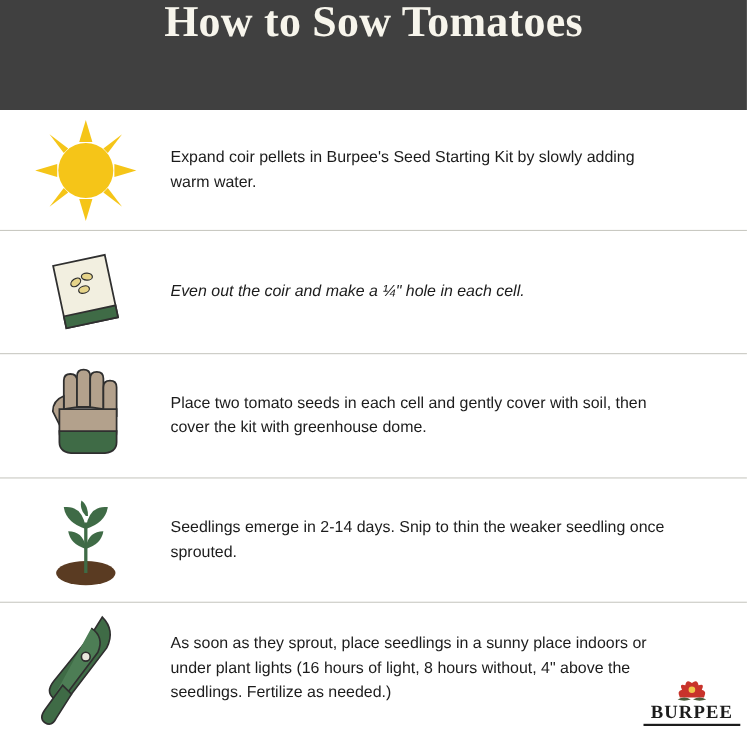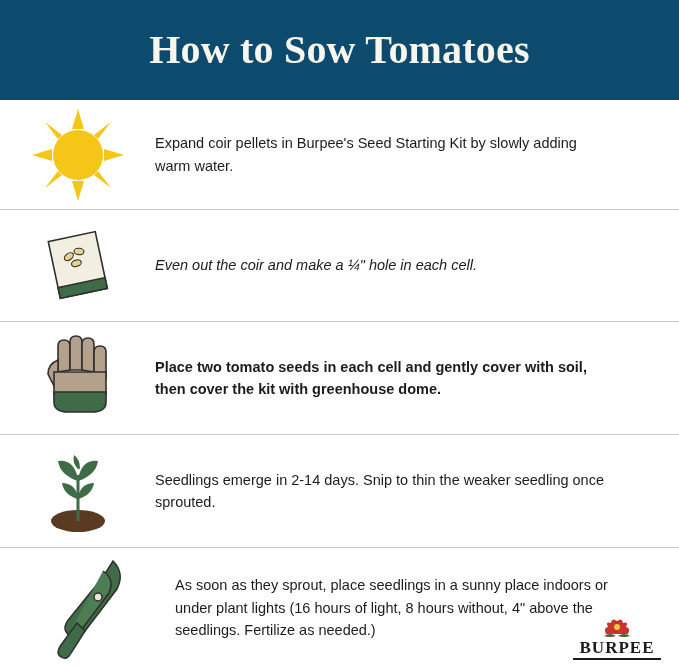--- a/index.html
+++ b/index.html
@@ -16,24 +16,24 @@
   }
   .infographic {
     width: 679px;
     height: 668px;
     position: relative;
     background: #ffffff;
     display: flex;
     flex-direction: column;
   }
   .header {
-    background: #0c4a6e;
+    background: #404040;
     height: 100px;
     display: flex;
-    align-items: center;
+    align-items: flex-start;
     justify-content: center;
     flex: 0 0 100px;
   }
   .header-title {
     color: #f7f5ec;
     font-family: "Liberation Serif", serif;
     font-weight: bold;
     font-size: 40px;
     letter-spacing: 0.2px;
     text-align: center;
@@ -45,24 +45,24 @@
     display: flex;
     flex-direction: column;
     justify-content: flex-end;
   }
   .step {
     display: flex;
     align-items: center;
     border-bottom: 1px solid #c9c9c2;
     position: relative;
   }
-  .step:last-child { border-bottom: none; margin-left: 20px; }
+  .step:last-child { border-bottom: none; }
   .step-1 { height: 110px; }
   .step-2 { height: 112px; font-style: italic; }
-  .step-3 { height: 113px; font-weight: bold; }
+  .step-3 { height: 113px; }
   .step-4 { height: 113px; }
   .step-5 { height: 120px; }
 
   .icon-cell {
     width: 155px;
     flex: 0 0 155px;
     display: flex;
     align-items: center;
     justify-content: center;
     height: 100%;
@@ -74,21 +74,21 @@
   .step-text {
     font-family: "Liberation Sans", sans-serif;
     font-size: 14.5px;
     color: #1c1c1c;
     line-height: 1.55;
     margin: 0;
     max-width: 450px;
   }
   .logo {
     position: absolute;
-    right: 14px;
+    right: 2px;
     bottom: 8px;
     width: 96px;
     text-align: center;
   }
   .logo-flower {
     width: 30px;
     height: 22px;
     margin: 0 auto 1px auto;
     position: relative;
   }

